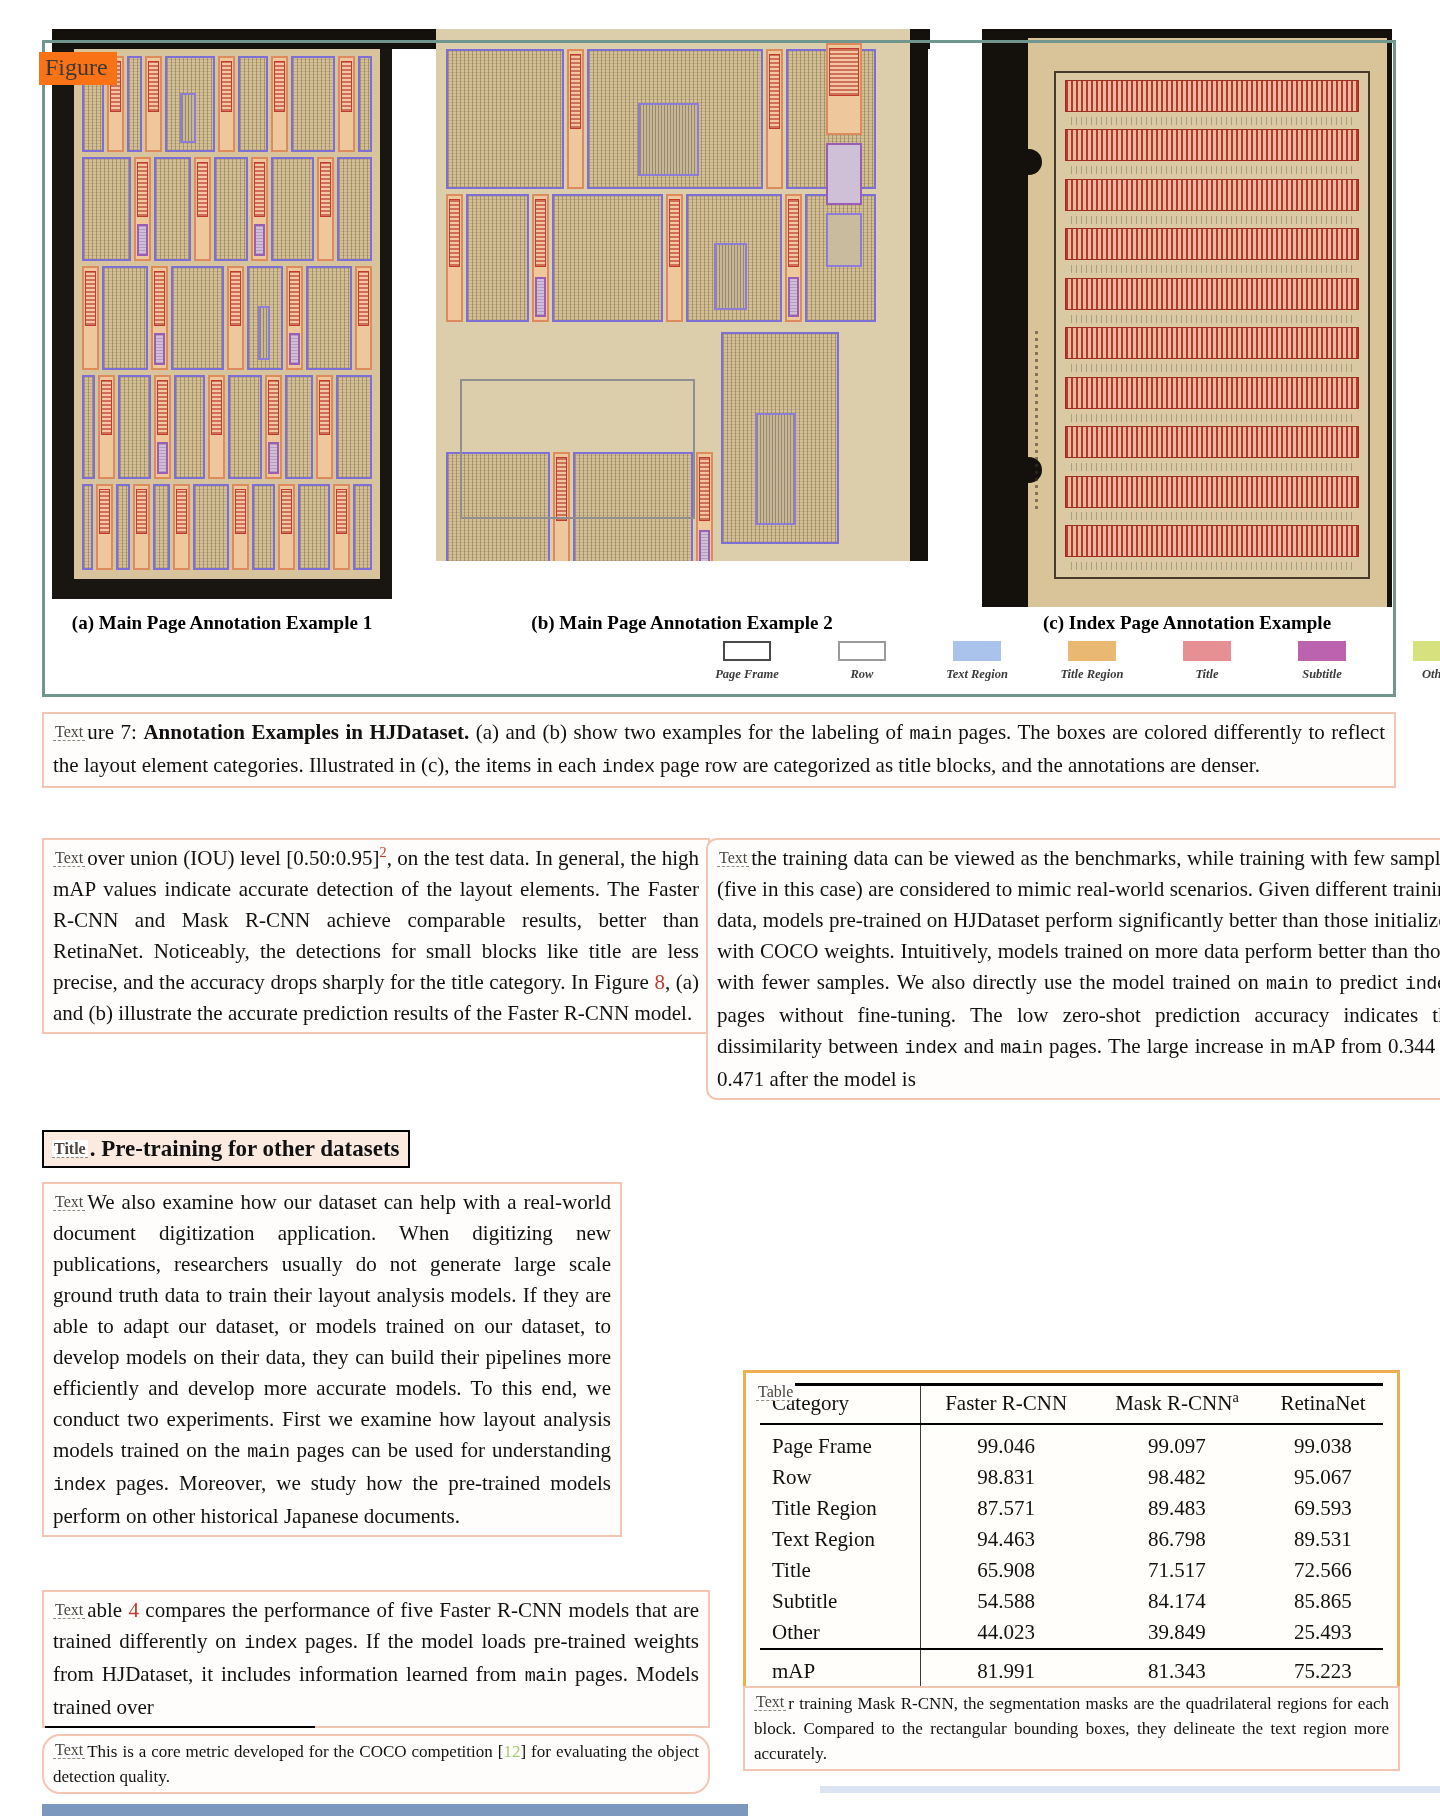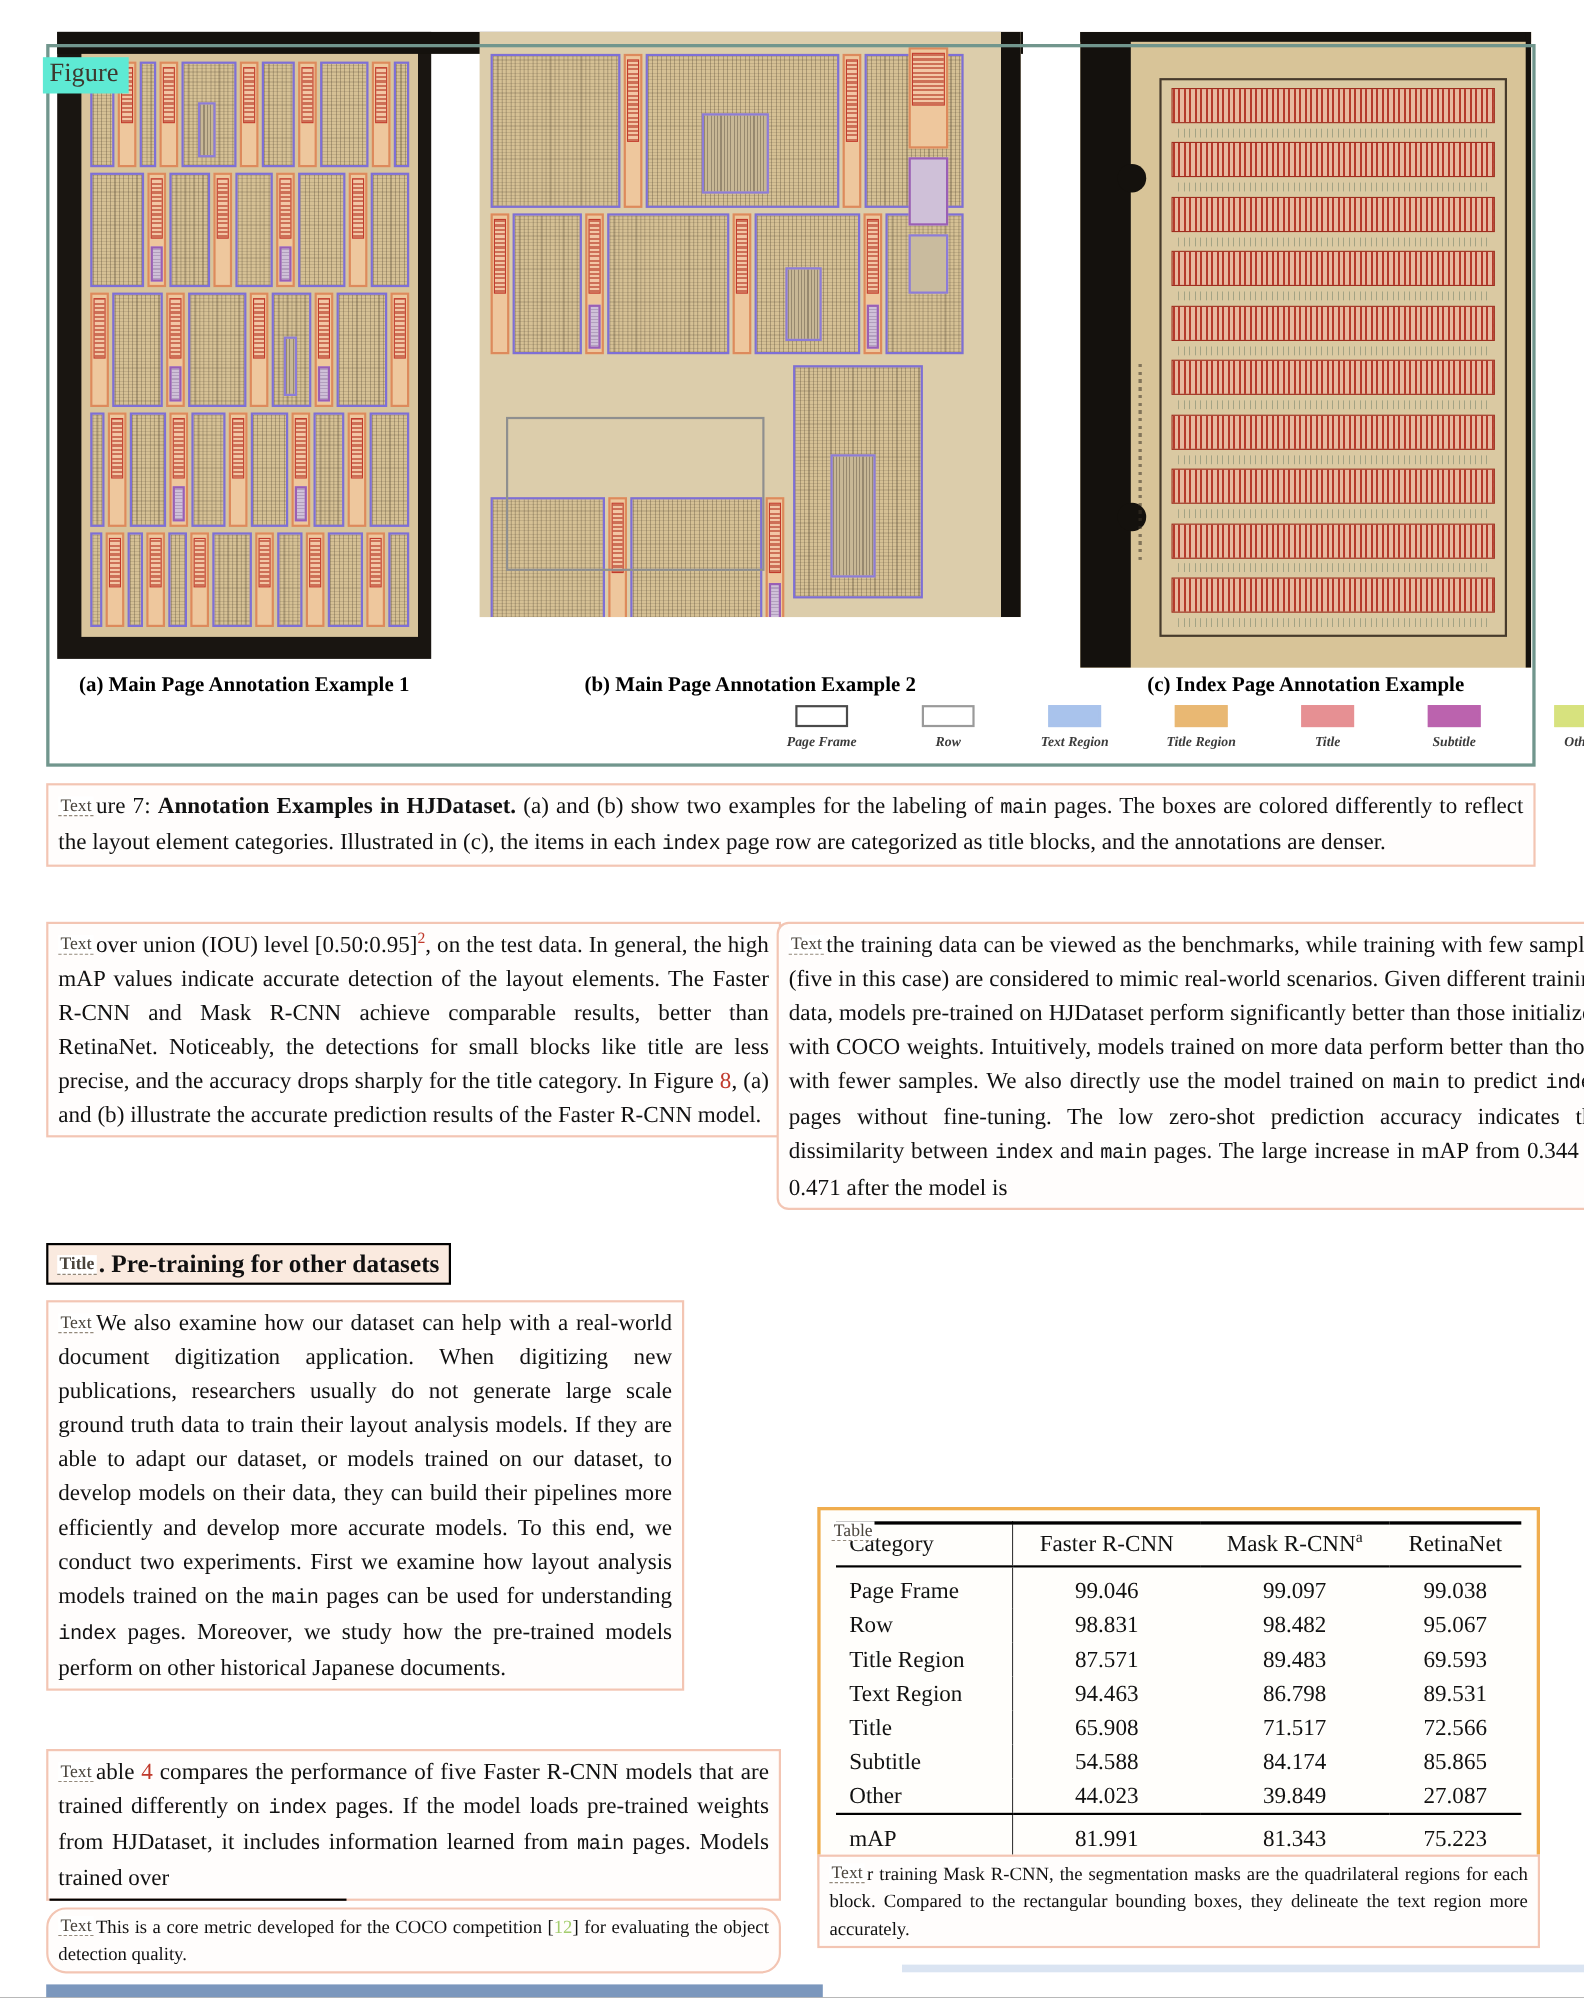--- a/index.html
+++ b/index.html
@@ -7,21 +7,21 @@
         font-family:"Liberation Serif",serif;color:#111;}
   
   .ann{position:absolute;box-sizing:border-box;}
   .ann-text{border:2px solid #f3c5b3;background:#fffdfc;}
   .ann-title{border:2px solid #000000;background:#faeadf;}
   .ann-table{border:3px solid #f0ad4e;background:#fffefb;}
   .lbl{font-family:"Liberation Serif",serif;font-size:16px;line-height:17px;color:#4a443c;
        background:#fff;padding:0 2px;border-bottom:1px dashed #94897b;margin-right:2px;
        display:inline-block;vertical-align:2px;}
   .lbl-abs{position:absolute;z-index:9;}
-  .fig-label{position:absolute;left:-3px;top:12px;z-index:9;background:#5eead4;color:#3d382f;
+  .fig-label{position:absolute;left:-3px;top:12px;z-index:9;background:#f97316;color:#3d382f;
        font-size:24px;padding:2px 9px 4px 6px;}
   
   .para{font-size:21px;line-height:31px;text-align:justify;padding:3px 9px;}
   .small{font-size:17px;line-height:25px;}
   .seg-b{font-weight:bold;}
   .seg-m{font-family:"Liberation Mono",monospace;font-size:0.88em;letter-spacing:-0.5px;}
   .seg-r{color:#c0392b;}
   .seg-g{color:#a4cd6e;}
   sup{font-size:0.68em;line-height:0;}
   .heading{font-size:23px;font-weight:bold;padding:4px 8px;white-space:nowrap;}
@@ -428,21 +428,21 @@
           <tr>
             <td class="vline">Subtitle</td>
             <td>54.588</td>
             <td>84.174</td>
             <td>85.865</td>
           </tr>
           <tr>
             <td class="vline">Other</td>
             <td>44.023</td>
             <td>39.849</td>
-            <td>27.087</td>
+            <td>25.493</td>
           </tr>
         </tbody>
       <tfoot id="tblFoot">
           <tr>
             <td class="vline">mAP</td>
             <td>81.991</td>
             <td>81.343</td>
             <td>75.223</td>
           </tr>
         </tfoot>

